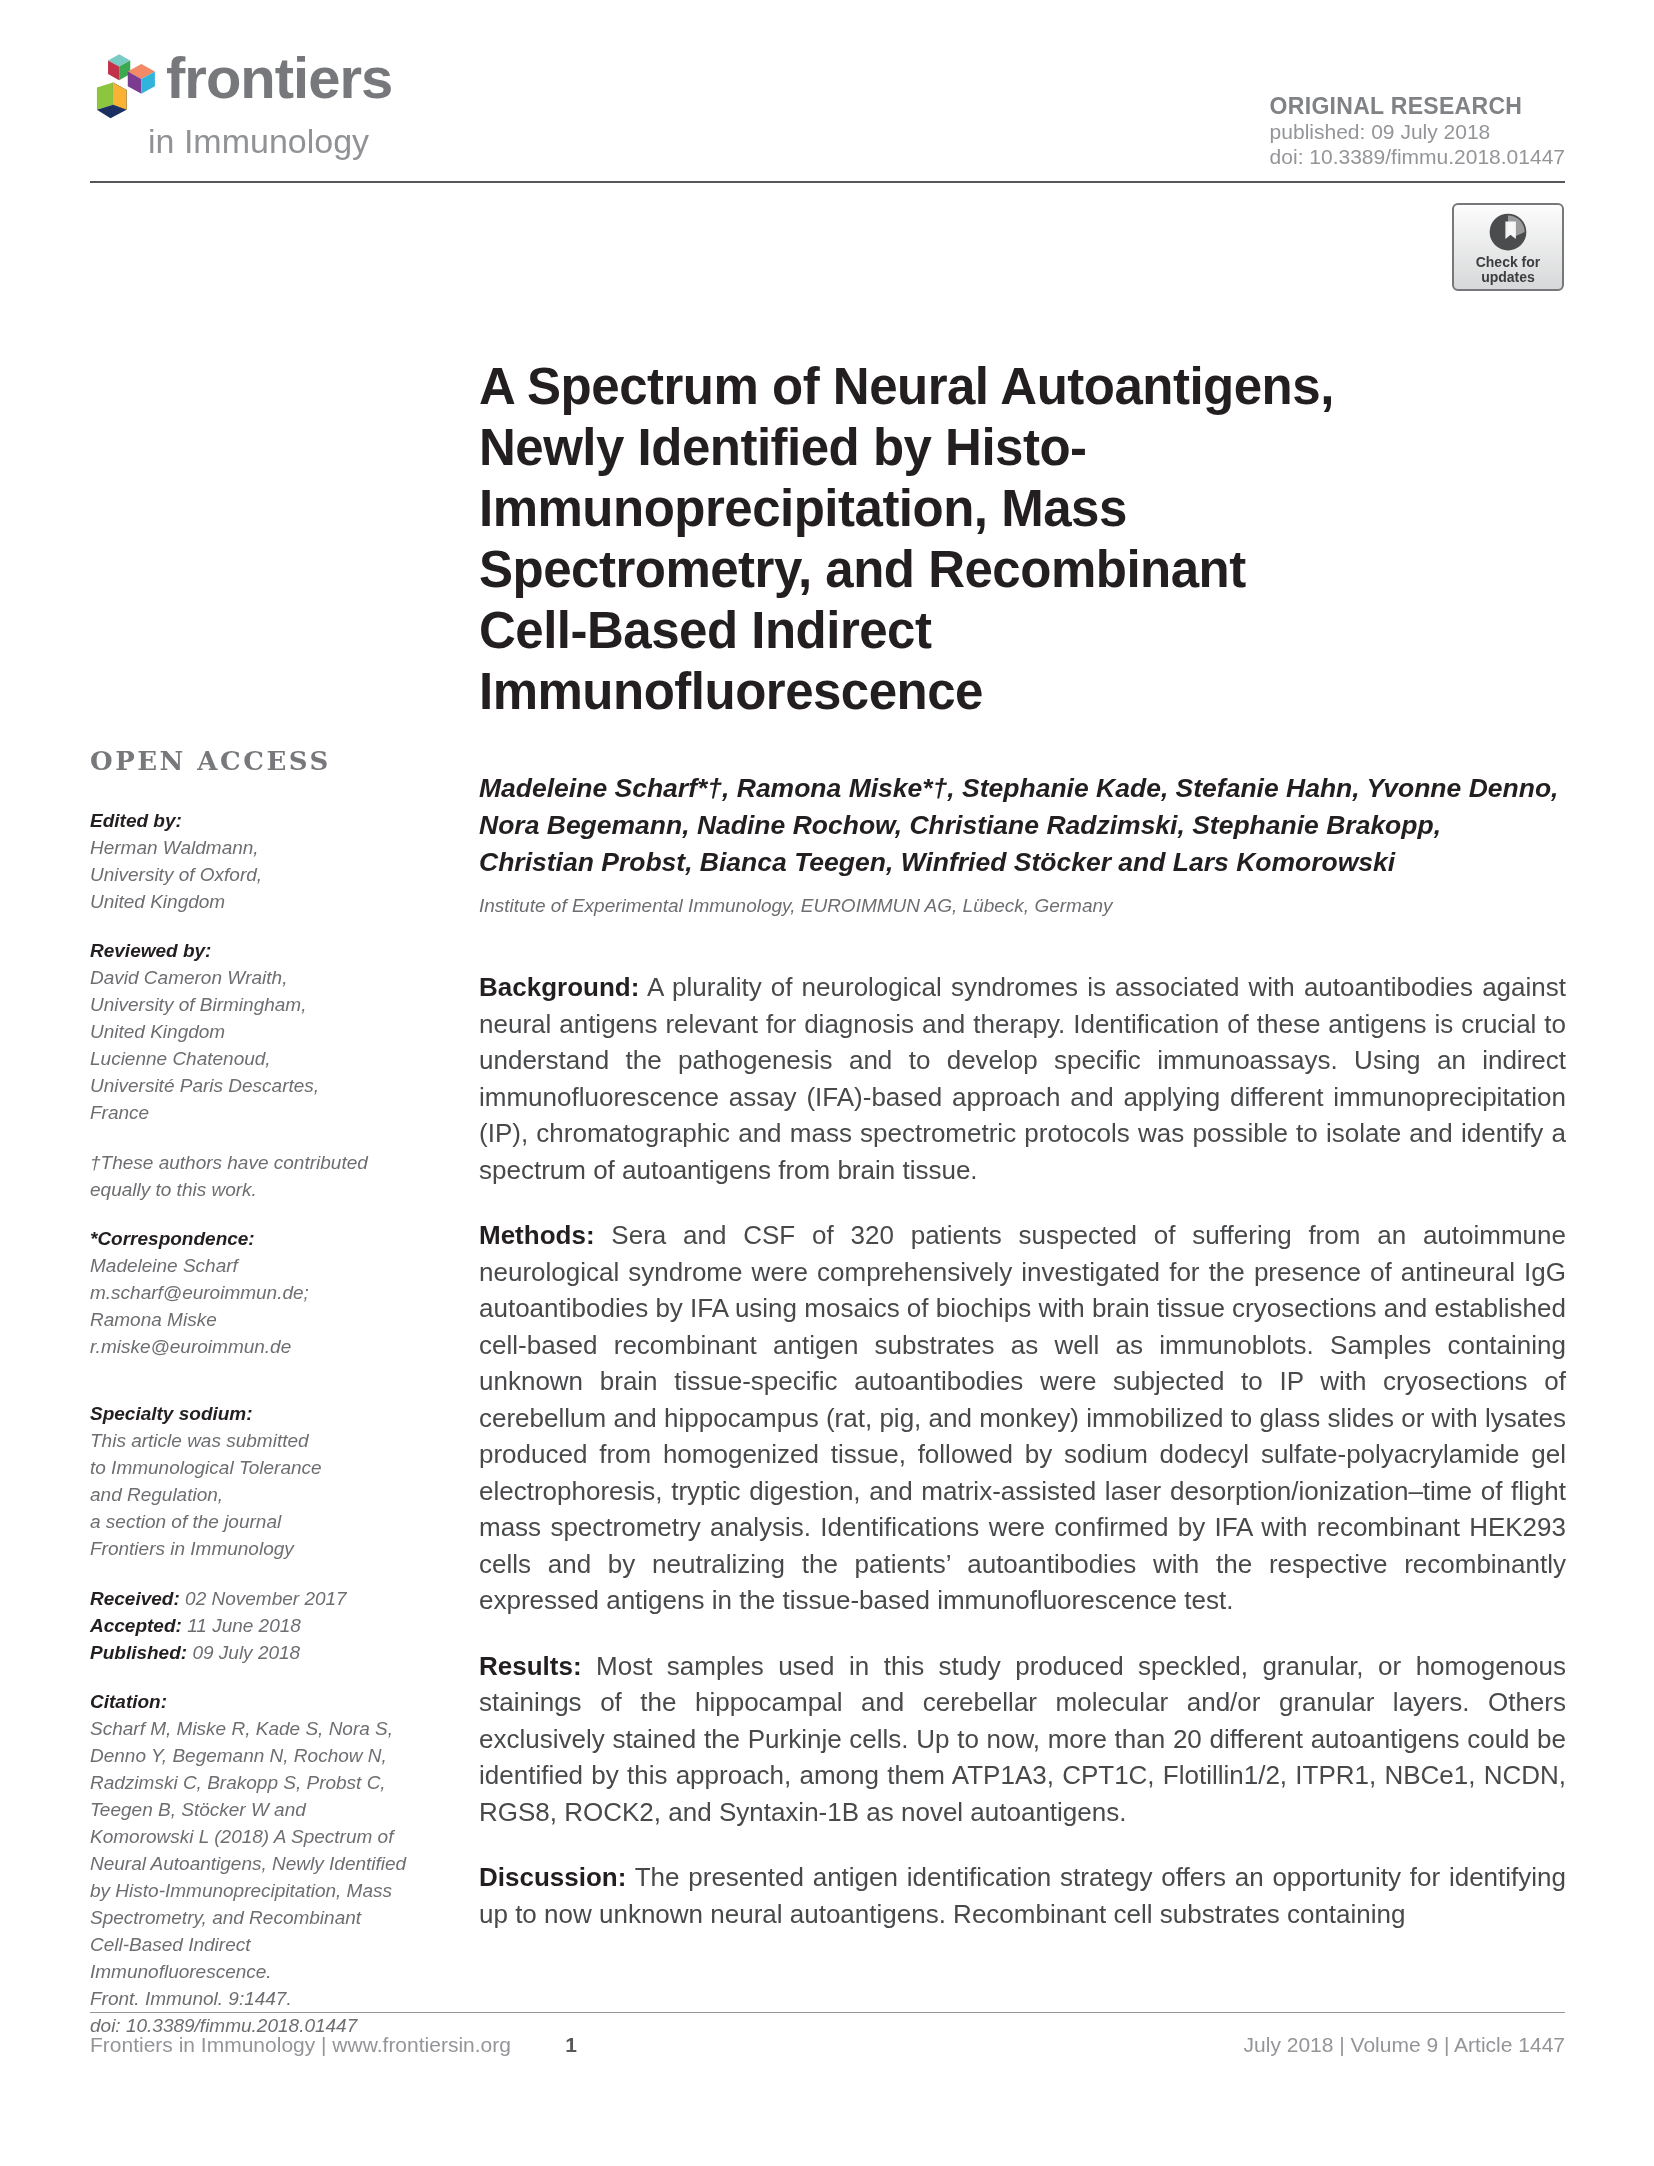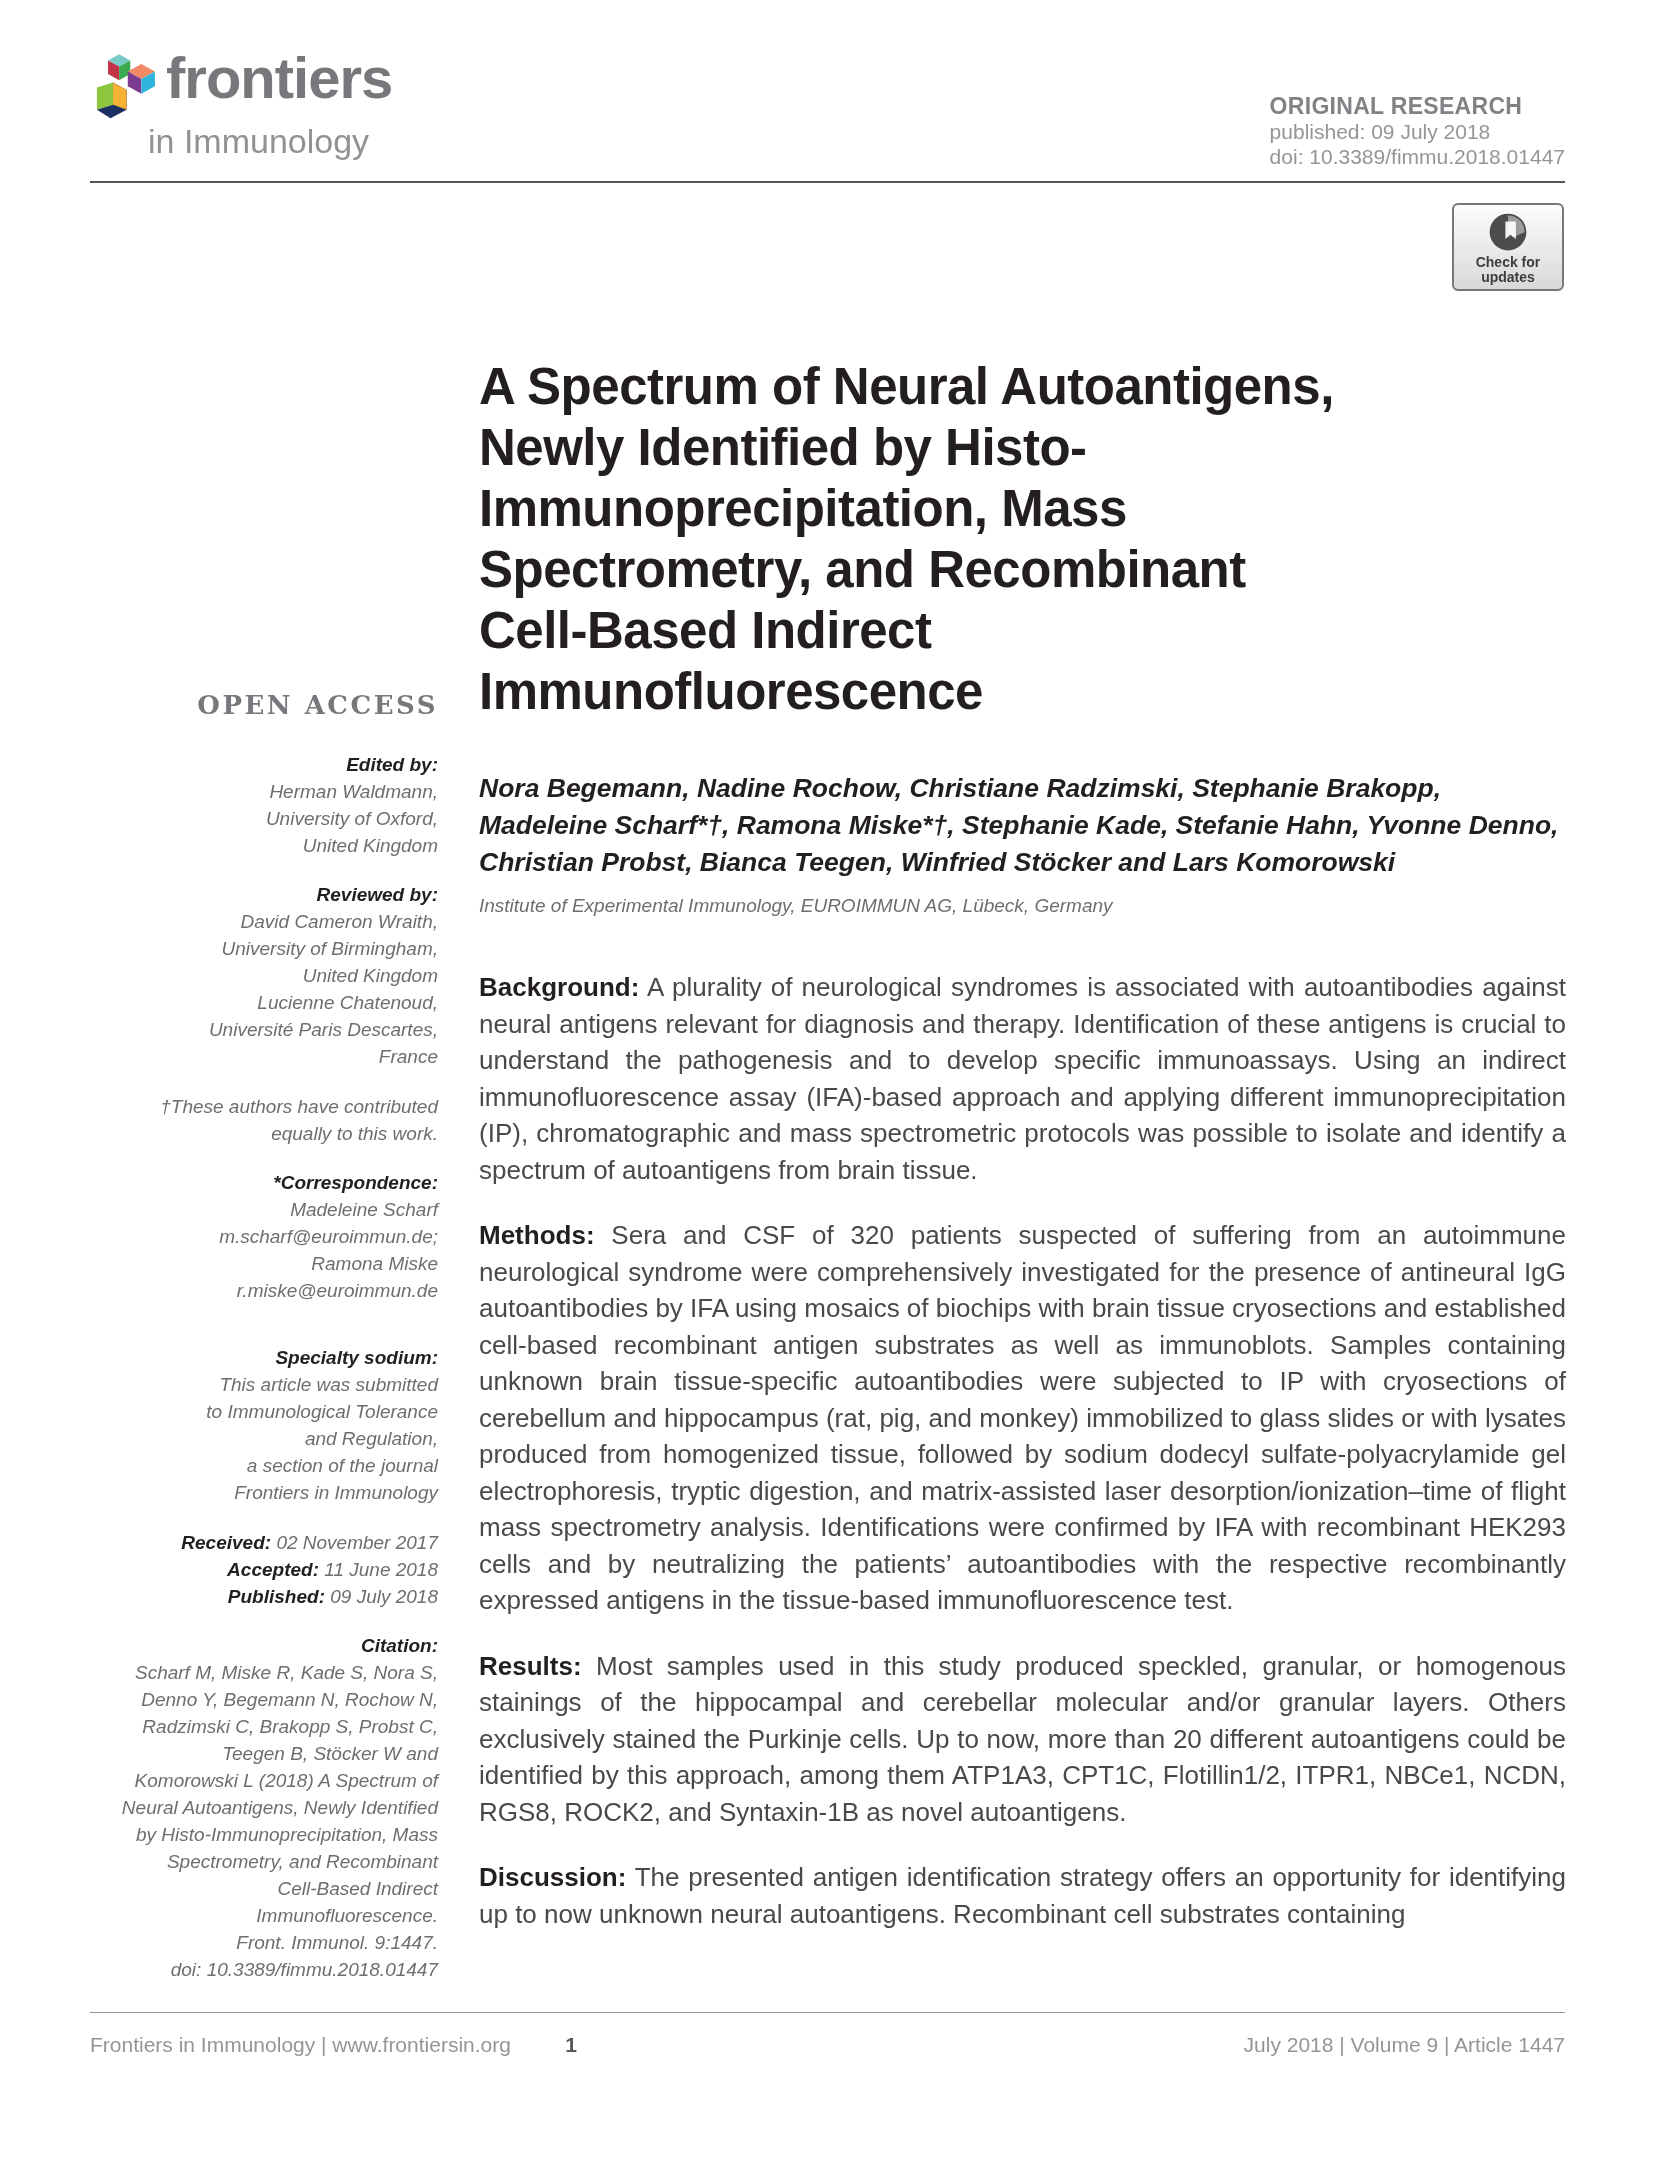--- a/index.html
+++ b/index.html
@@ -38,22 +38,22 @@
     border:2px solid #77787b; border-radius:6px;
     background:linear-gradient(#fdfdfd,#d7d8d9);
     text-align:center; padding-top:6px;
     cursor:pointer;
   }
   .check-badge svg { width:42px; height:42px; display:block; margin:0 auto; }
   .check-text { font-size:14px; font-weight:bold; color:#3c3d3f; line-height:15px; margin-top:2px; }
 
   
   .sidebar {
-    position:absolute; left:90px; top:692px; width:348px;
-    text-align:right; font-style:italic;
+    position:absolute; left:90px; top:748px; width:348px;
+    text-align:left; font-style:italic;
     font-size:19px; line-height:27px;
   }
   .open-access {
     font-style:normal;
     font-family:"DejaVu Serif", serif;
     font-weight:bold; font-size:26px; letter-spacing:2.5px;
     color:#77787b; margin-bottom:32px;
   }
   .side-group { margin-top:22px; }
   .side-group.tight { margin-top:23px; }
@@ -225,22 +225,22 @@
   <div class="main">
     <div class="title">
         <div>A Spectrum of Neural Autoantigens,</div>
         <div>Newly Identified by Histo-</div>
         <div>Immunoprecipitation, Mass</div>
         <div>Spectrometry, and Recombinant</div>
         <div>Cell-Based Indirect</div>
         <div>Immunofluorescence</div>
       </div>
     <div class="authors">
+        <div>Madeleine Scharf*†, Ramona Miske*†, Stephanie Kade, Stefanie Hahn, Yvonne Denno,</div>
         <div>Nora Begemann, Nadine Rochow, Christiane Radzimski, Stephanie Brakopp,</div>
-        <div>Madeleine Scharf*†, Ramona Miske*†, Stephanie Kade, Stefanie Hahn, Yvonne Denno,</div>
         <div>Christian Probst, Bianca Teegen, Winfried Stöcker and Lars Komorowski</div>
       </div>
     <div class="affiliation">Institute of Experimental Immunology, EUROIMMUN AG, Lübeck, Germany</div>
 
     <div class="abstract">
       <p class="abs"><span class="abs-label">Background:</span> <span>A plurality of neurological syndromes is associated with autoantibodies against neural antigens relevant for diagnosis and therapy. Identification of these antigens is crucial to understand the pathogenesis and to develop specific immunoassays. Using an indirect immunofluorescence assay (IFA)-based approach and applying different immunoprecipitation (IP), chromatographic and mass spectrometric protocols was possible to isolate and identify a spectrum of autoantigens from brain tissue.</span></p>
       <p class="abs"><span class="abs-label">Methods:</span> <span>Sera and CSF of 320 patients suspected of suffering from an autoimmune neurological syndrome were comprehensively investigated for the presence of antineural IgG autoantibodies by IFA using mosaics of biochips with brain tissue cryosections and established cell-based recombinant antigen substrates as well as immunoblots. Samples containing unknown brain tissue-specific autoantibodies were subjected to IP with cryosections of cerebellum and hippocampus (rat, pig, and monkey) immobilized to glass slides or with lysates produced from homogenized tissue, followed by sodium dodecyl sulfate-polyacrylamide gel electrophoresis, tryptic digestion, and matrix-assisted laser desorption/ionization–time of flight mass spectrometry analysis. Identifications were confirmed by IFA with recombinant HEK293 cells and by neutralizing the patients’ autoantibodies with the respective recombinantly expressed antigens in the tissue-based immunofluorescence test.</span></p>
       <p class="abs"><span class="abs-label">Results:</span> <span>Most samples used in this study produced speckled, granular, or homogenous stainings of the hippocampal and cerebellar molecular and/or granular layers. Others exclusively stained the Purkinje cells. Up to now, more than 20 different autoantigens could be identified by this approach, among them ATP1A3, CPT1C, Flotillin1/2, ITPR1, NBCe1, NCDN, RGS8, ROCK2, and Syntaxin-1B as novel autoantigens.</span></p>
       <p class="abs"><span class="abs-label">Discussion:</span> <span>The presented antigen identification strategy offers an opportunity for identifying up to now unknown neural autoantigens. Recombinant cell substrates containing</span></p>
     </div>

